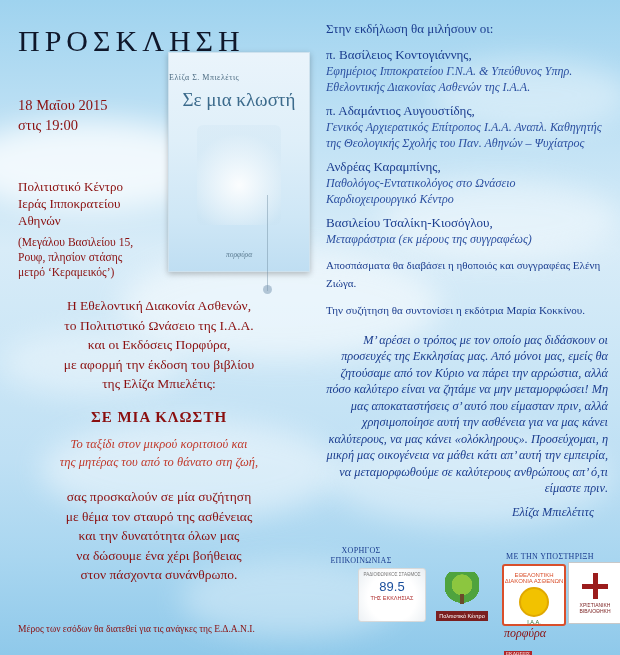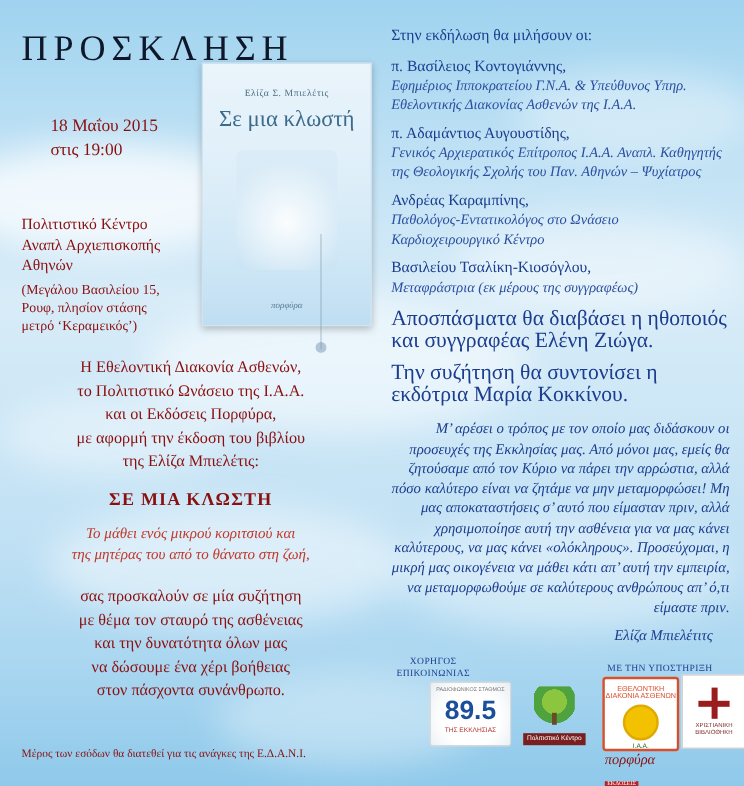--- a/index.html
+++ b/index.html
@@ -46,21 +46,20 @@
     letter-spacing: 5px;
     color: #0f172a;
     font-family: "Liberation Serif", serif;
   }
   .date-block {
     position: absolute;
     left: 18px; top: 95px;
     color: #8a0f0f;
     font-size: 14.5px;
     line-height: 20px;
-    margin-left: 24px;
   }
   .venue-block {
     position: absolute;
     left: 18px; top: 178px;
     color: #8a0f0f;
     font-size: 13px;
     line-height: 17px;
   }
   .venue-small {
     font-size: 11.5px;
@@ -69,21 +68,21 @@
   .book-cover {
     position: absolute;
     left: 168px; top: 52px;
     width: 140px; height: 218px;
     background: linear-gradient(to bottom, #eaf4fb 0%, #dfeff9 40%, #cfe7f6 75%, #bfdef2 100%);
     box-shadow: 0 2px 6px rgba(0,0,0,0.25);
     border: 1px solid #cfe2ee;
   }
   .bc-author {
     position: absolute; top: 20px; left: 0; width: 100%;
-    text-align: center; font-size: 8px; color: #4b6a80;
+    font-size: 8px; color: #4b6a80;
     letter-spacing: .5px;
   }
   .bc-title {
     position: absolute; top: 36px; left: 0; width: 100%;
     text-align: center; font-size: 19px; color: #3c6b8c;
     font-family: "Liberation Serif", serif; 
   }
   .bc-illus {
     position: absolute; left: 28px; top: 72px; width: 84px; height: 100px;
     background: radial-gradient(circle at 50% 60%, rgba(255,255,255,.9), rgba(200,225,240,.25) 70%);
@@ -156,21 +155,21 @@
     line-height: 17px;
   }
   .sp-role {
     color: #2b4fa0;
     font-style: italic;
     font-size: 12px;
     line-height: 16px;
   }
   .r-para {
     color: #1b3d8f;
-    font-size: 18px;
+    font-size: 11px;
     line-height: 17.5px;
     margin-top: 10px;
   }
   .r-quote {
     color: #1b3d8f;
     font-style: italic;
     font-size: 12.3px;
     line-height: 16.5px;
     margin-top: 12px;
     text-align: right;
@@ -206,21 +205,21 @@
     background: #fff;
     border: 1px solid #d9d9d9;
   }
   .logo-radio {
     left: 40px; top: 28px; width: 66px; height: 52px;
     background: radial-gradient(circle at 50% 55%, #ffffff 55%, #e9eef2 100%);
     border-radius: 3px;
     text-align: center;
   }
   .radio-num {
-    font-size: 22px; color: #1b4f9c; font-weight: bold; margin-top: 16px;
+    font-size: 13px; color: #1b4f9c; font-weight: normal; margin-top: 16px;
     font-family: "Liberation Sans", sans-serif;
   }
   .radio-sub { font-size: 5.5px; color: #b03030; margin-top: 1px; font-family: "Liberation Sans", sans-serif;}
   .radio-top { font-size: 4.5px; color: #777; margin-top: 3px; font-family:"Liberation Sans", sans-serif;}
 
   .logo-tree {
     left: 112px; top: 30px; width: 64px; height: 60px; border: none; background: none;
     text-align: center;
   }
   .tree-img {
@@ -284,21 +283,21 @@
 
     <div class="title">ΠΡΟΣΚΛΗΣΗ</div>
 
     <div class="date-block">
       <div>18 Μαΐου 2015</div>
       <div>στις 19:00</div>
     </div>
 
     <div class="venue-block">
       <div>Πολιτιστικό Κέντρο</div>
-      <div>Αναπλ Αρχιεπισκοπής</div>
+      <div>Ιεράς Ιπποκρατείου</div>
       <div>Αθηνών</div>
       <div class="venue-small" style="margin-top:6px;">
         <div>(Μεγάλου Βασιλείου 15,</div>
         <div>Ρουφ, πλησίον στάσης</div>
         <div>μετρό ‘Κεραμεικός’)</div>
       </div>
     </div>
 
     <div class="book-cover">
       <div class="bc-author">Ελίζα Σ. Μπιελέτις</div>
@@ -312,21 +311,21 @@
 
     <div class="mid-text">
       <div>Η Εθελοντική Διακονία Ασθενών,</div>
       <div>το Πολιτιστικό Ωνάσειο της Ι.Α.Α.</div>
       <div>και οι Εκδόσεις Πορφύρα,</div>
       <div>με αφορμή την έκδοση του βιβλίου</div>
       <div>της Ελίζα Μπιελέτις:</div>
 
       <div class="book-title">ΣΕ ΜΙΑ ΚΛΩΣΤΗ</div>
       <div class="book-sub">
-        <div>Το μάθει ενός μικρού κοριτσιού και</div>
+        <div>Το ταξίδι στον μικρού κοριτσιού και</div>
         <div>της μητέρας του από το θάνατο στη ζωή,</div>
       </div>
 
       <div class="invite-text">
         <div>σας προσκαλούν σε μία συζήτηση</div>
         <div>με θέμα τον σταυρό της ασθένειας</div>
         <div>και την δυνατότητα όλων μας</div>
         <div>να δώσουμε ένα χέρι βοήθειας</div>
         <div>στον πάσχοντα συνάνθρωπο.</div>
       </div>

